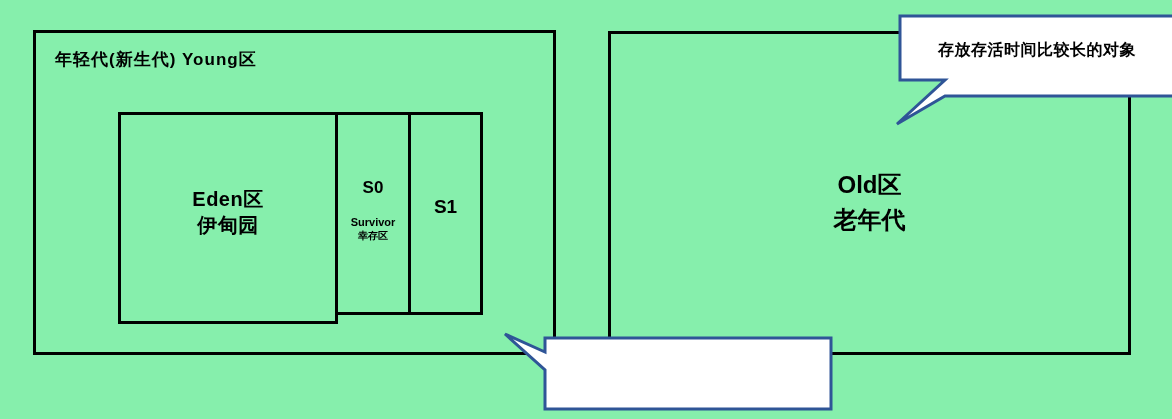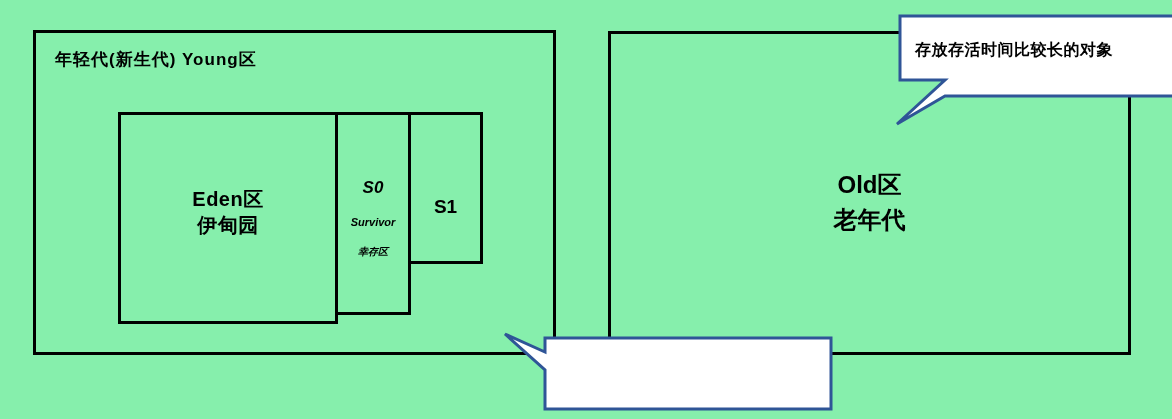--- a/index.html
+++ b/index.html
@@ -46,27 +46,26 @@
     height: 212px;
     border: 3px solid #000000;
   }
   #s0-box {
     left: 338px;
     top: 112px;
     width: 73px;
     height: 203px;
     border: 3px solid #000000;
     border-left: none;
-    font-style: italic;
   }
   #s1-box {
     left: 411px;
     top: 112px;
     width: 72px;
-    height: 152px;
+    height: 203px;
     border: 3px solid #000000;
     border-left: none;
   }
   .inner-label {
     position: absolute;
     width: 100%;
     text-align: center;
     color: #000000;
     font-weight: bold;
     line-height: 1.28;
@@ -82,21 +81,21 @@
   }
   #s0-label .l2 {
     display: block;
     font-size: 11px;
     letter-spacing: 0px;
     margin-top: 16px;
   }
   #s0-label .l3 {
     display: block;
     font-size: 10px;
-    margin-top: 17px;
+    margin-top: 1px;
   }
   #s1-label {
     top: 80px;
     font-size: 19px;
   }
   
   #old-box {
     left: 608px;
     top: 31px;
     width: 523px;
@@ -128,21 +127,21 @@
   }
   .callout-text {
     position: absolute;
     font-size: 16px;
     font-weight: bold;
     color: #000000;
     letter-spacing: 0.5px;
     white-space: nowrap;
   }
   #callout-long-svg { left: 895px; top: 12px; }
-  #callout-long-text { left: 915px; top: 40px; }
+  #callout-long-text { left: 938px; top: 40px; }
   #callout-short-svg { left: 503px; top: 330px; }
   #callout-short-text { left: 551px; top: 362px; }
 </style>
 </head>
 <body>
 
 <div id="canvas">
 
   <div class="box" id="young-box"></div>
   <div id="young-title">年轻代(新生代) Young区</div>

